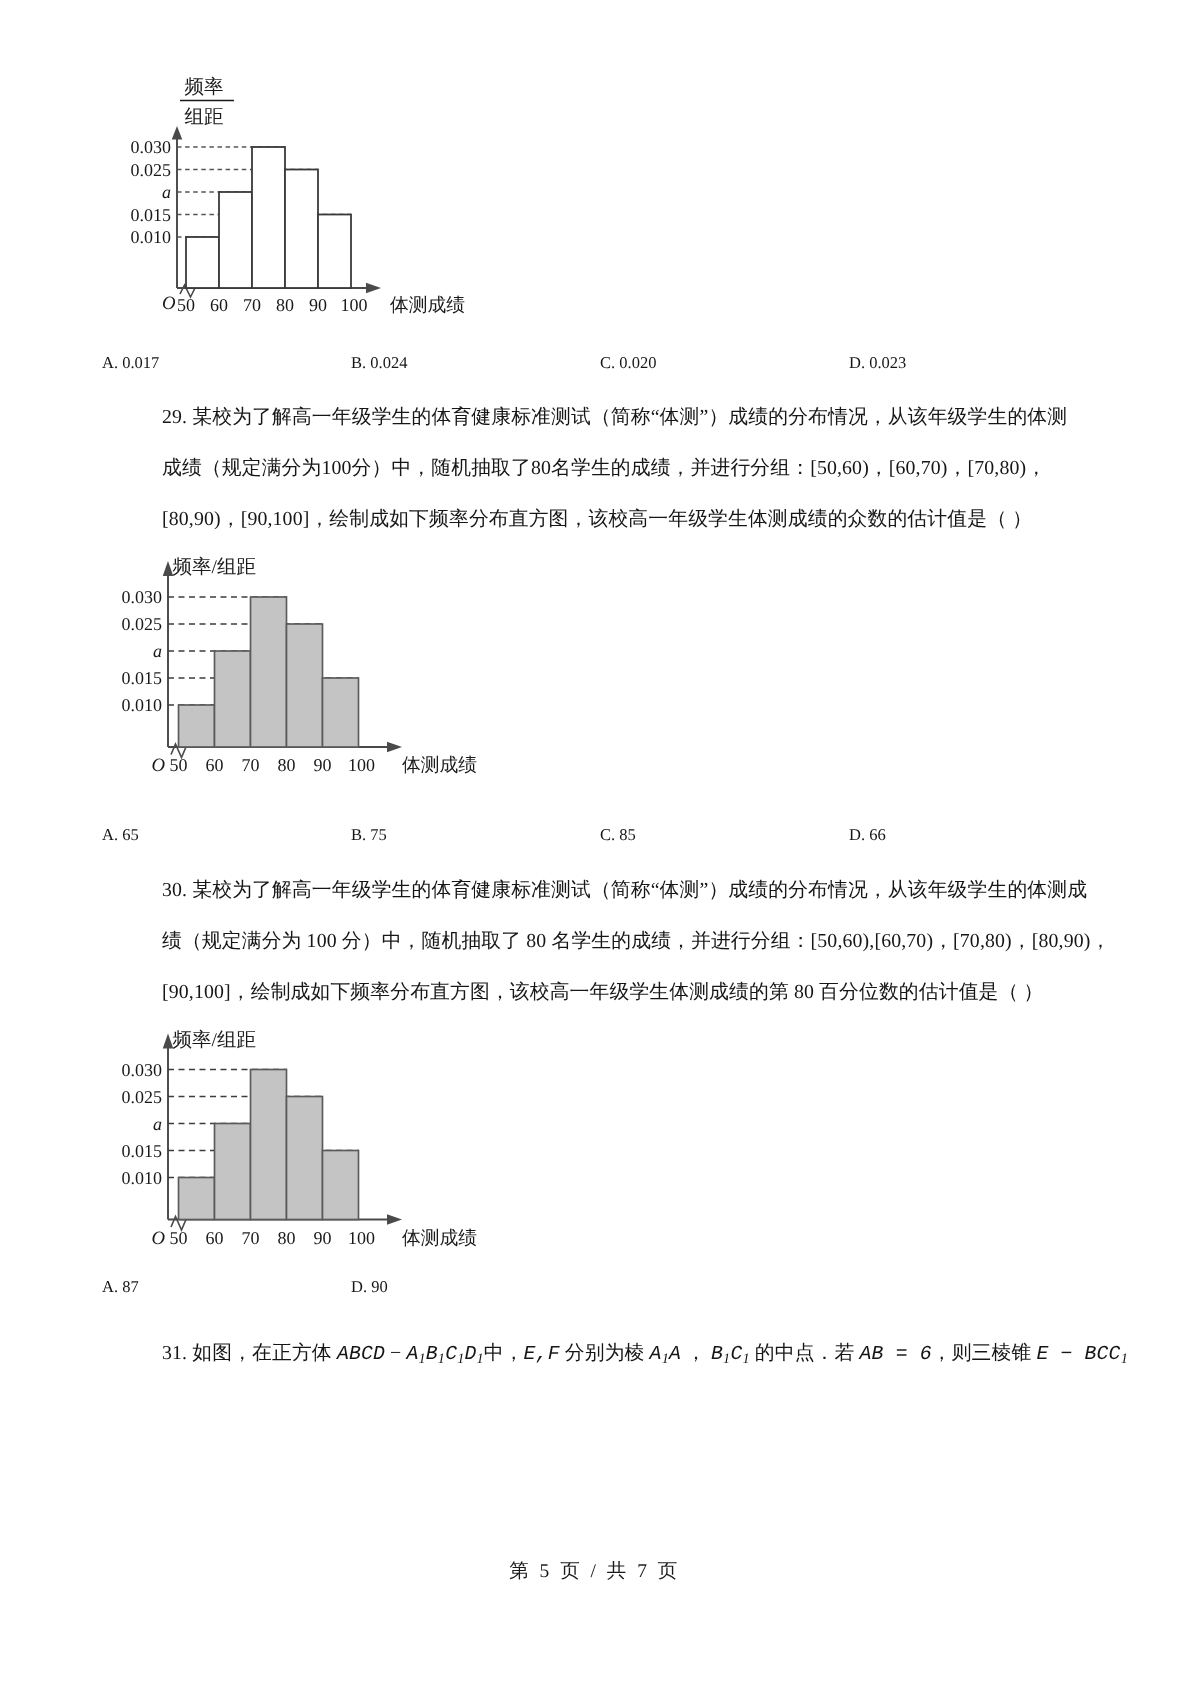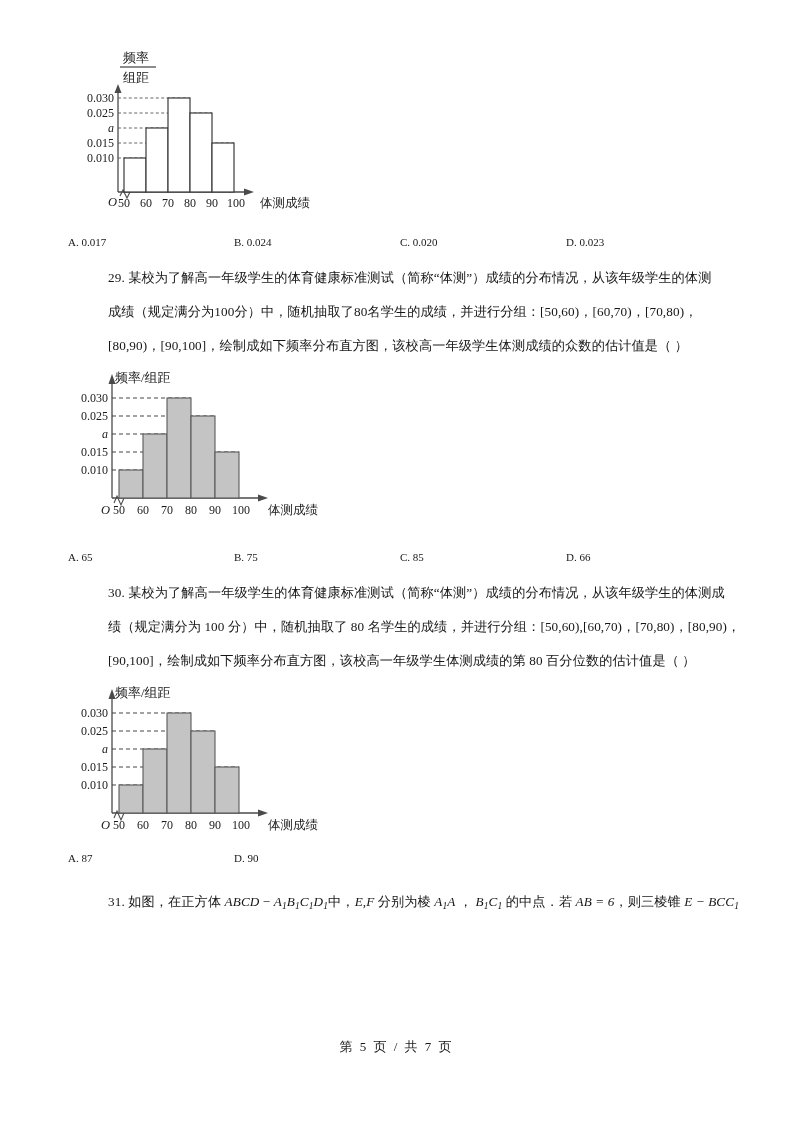--- a/index.html
+++ b/index.html
@@ -40,21 +40,21 @@
 
   .opts {
     display: flex;
     font-size: 11px;
     line-height: 26px;
     margin: 0;
     color: #161616;
   }
   .opts .opt { flex: 0 0 166px; }
 
-  .mi { font-style: italic; font-family: Liberation Serif, serif; }
+  .mi { font-style: italic; font-family: Liberation Mono, monospace; }
   .sub { font-size: 0.72em; vertical-align: -0.28em; font-style: italic; }
 
   
   .fig { position: relative; }
 
   .fig svg { display: block; }
 
   
   .footer {
     position: absolute;

